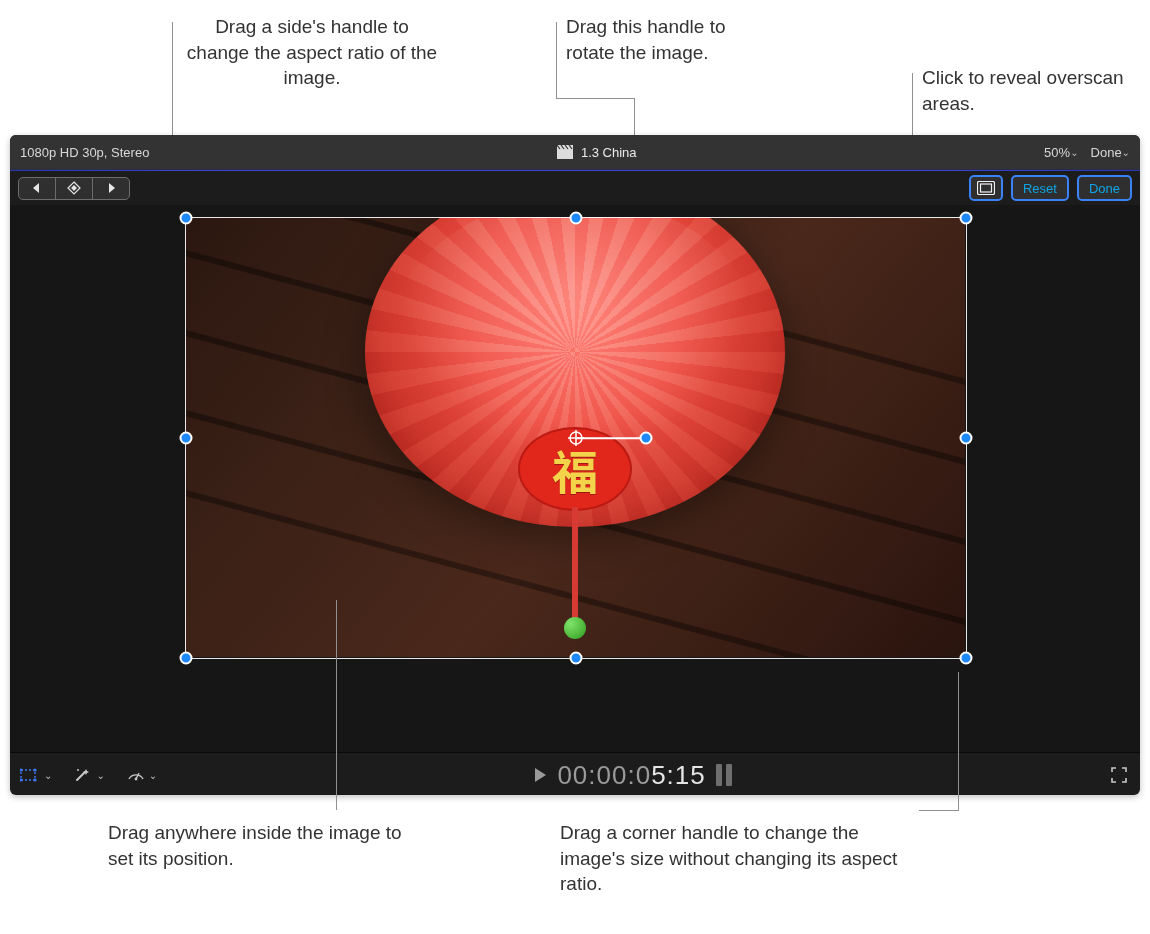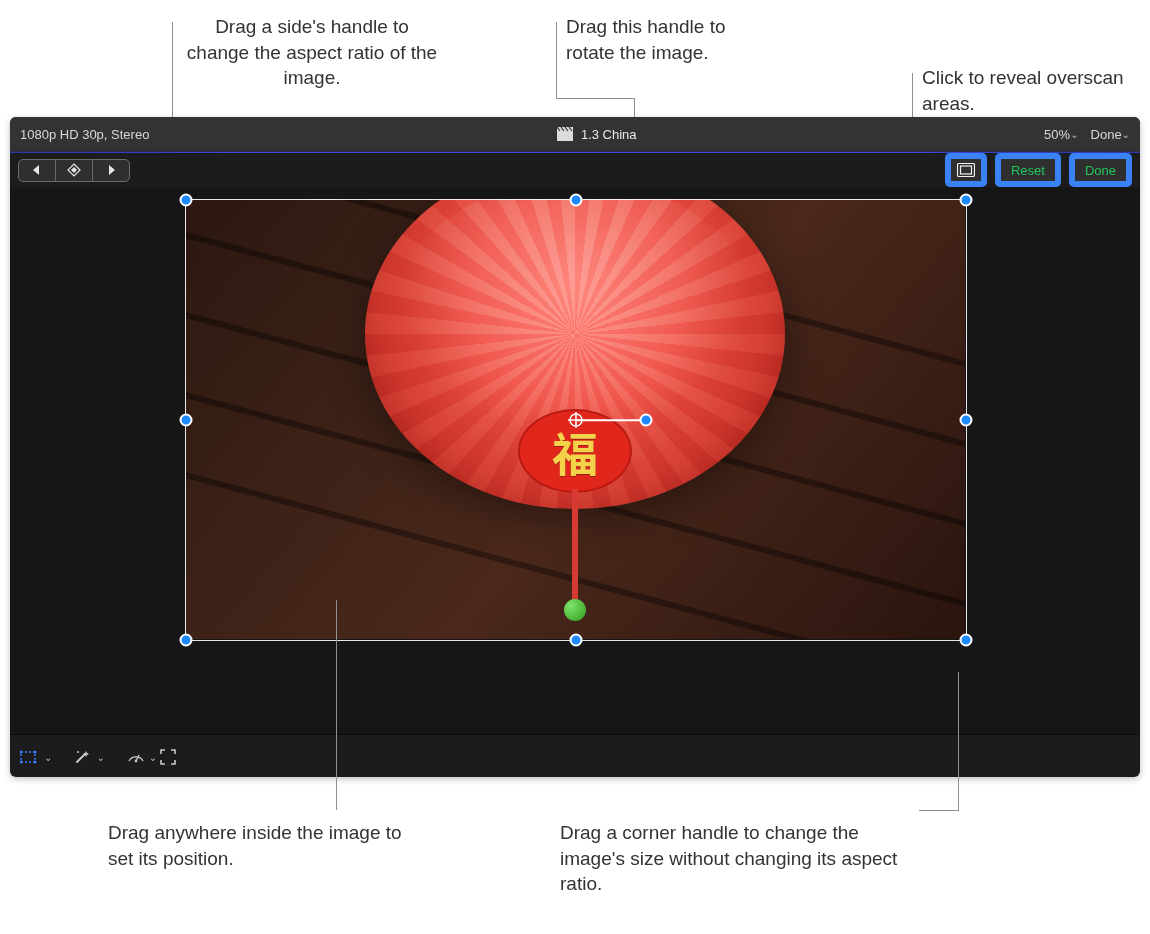--- a/index.html
+++ b/index.html
@@ -27,21 +27,21 @@
   .callout.center { text-align: left; }
   .callout-line {
     position: absolute;
     background: #909090;
   }
 
   
   .viewer {
     position: absolute;
     left: 10px;
-    top: 117px;
+    top: 135px;
     width: 1130px;
     height: 660px;
     background: #1c1c1c;
     border-radius: 6px;
     box-shadow: 0 2px 6px rgba(0,0,0,0.25);
     overflow: hidden;
   }
 
   
   .hdr {
@@ -85,23 +85,23 @@
   }
   .segbtn:last-child{ border-right:none; }
   .seggroup .mid svg { fill:#e6e6e6; }
 
   .tbar .right { display:flex; gap:8px; }
   .tbtn {
     height:22px;
     padding:0 10px;
     display:flex; align-items:center; justify-content:center;
     background:#2f2f2f;
-    border:6px solid #3b82f6;
+    border:2px solid #3b82f6;
     border-radius:5px;
-    color:#22c55e;
+    color:#0ea5e9;
     font-size:13px;
     cursor:pointer;
   }
   .tbtn.icon { width:30px; padding:0; }
 
   
   .canvas {
     position: relative;
     width: 100%;
     height: calc(100% - 34px - 1px - 34px - 44px);
@@ -369,20 +369,34 @@
       <div class="tool">
         <svg width="18" height="16" viewBox="0 0 18 16">
           <path d="M2 12 A8 8 0 0 1 16 12" fill="none" stroke="#c8c8c8" stroke-width="1.4"></path>
           <line x1="9" y1="12" x2="12" y2="6" stroke="#c8c8c8" stroke-width="1.4"></line>
           <circle cx="9" cy="12" r="1.4" fill="#c8c8c8"></circle>
         </svg>
         <span class="chev">⌄</span>
       </div>
     </div>
 
+    <div class="transport">
+      <span>
+        <svg width="14" height="16" viewBox="0 0 14 16">
+              <path d="M2 1 L13 8 L2 15 Z" fill="#9a9a9a"></path>
+            </svg>
+      </span>
+      <span class="tc">
+        <span>00:00:0</span><span class="b">5:15</span>
+      </span>
+      <span class="audiometer">
+        <span></span>
+            <span></span>
+      </span>
+    </div>
 
     <div class="full">
       <svg width="18" height="18" viewBox="0 0 18 18">
         <path d="M2 6 V2 H6 M12 2 H16 V6 M16 12 V16 H12 M6 16 H2 V12" fill="none" stroke="#c8c8c8" stroke-width="1.6"></path>
       </svg>
     </div>
   </div>
 </div>
 
 <div class="callout center" style="left:108px; top:820px; width:300px;">

